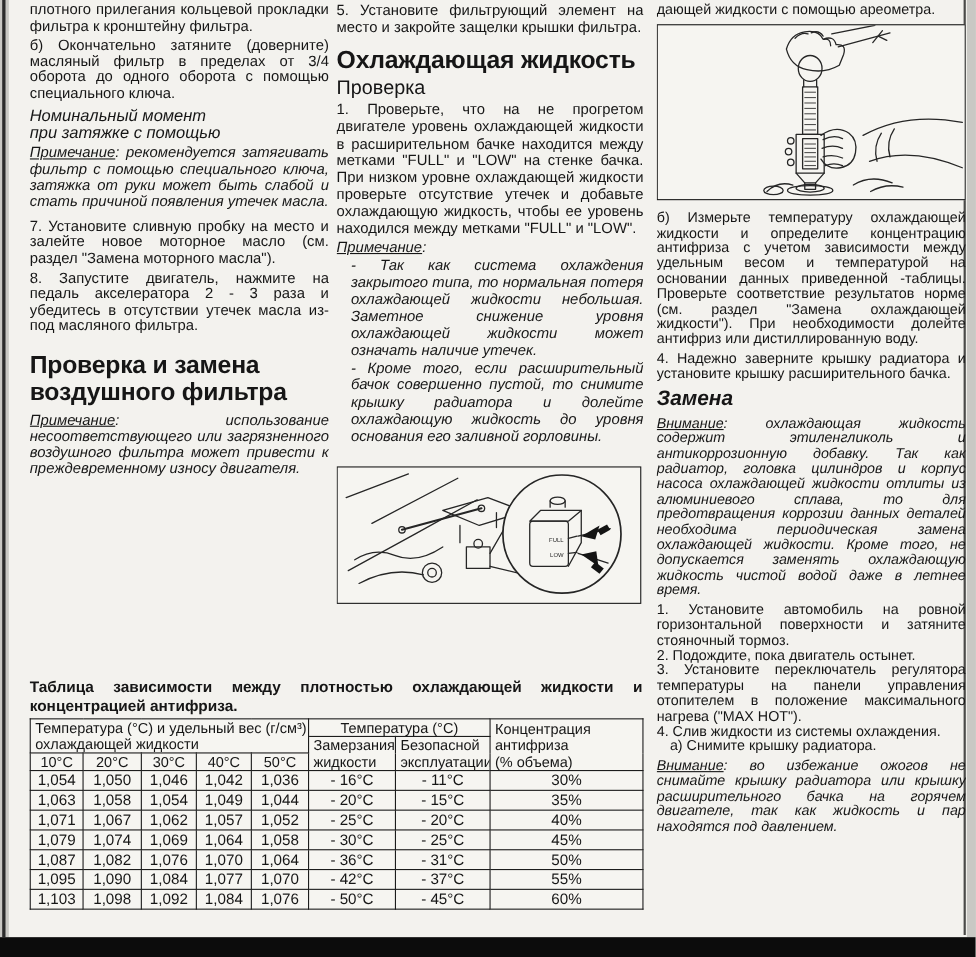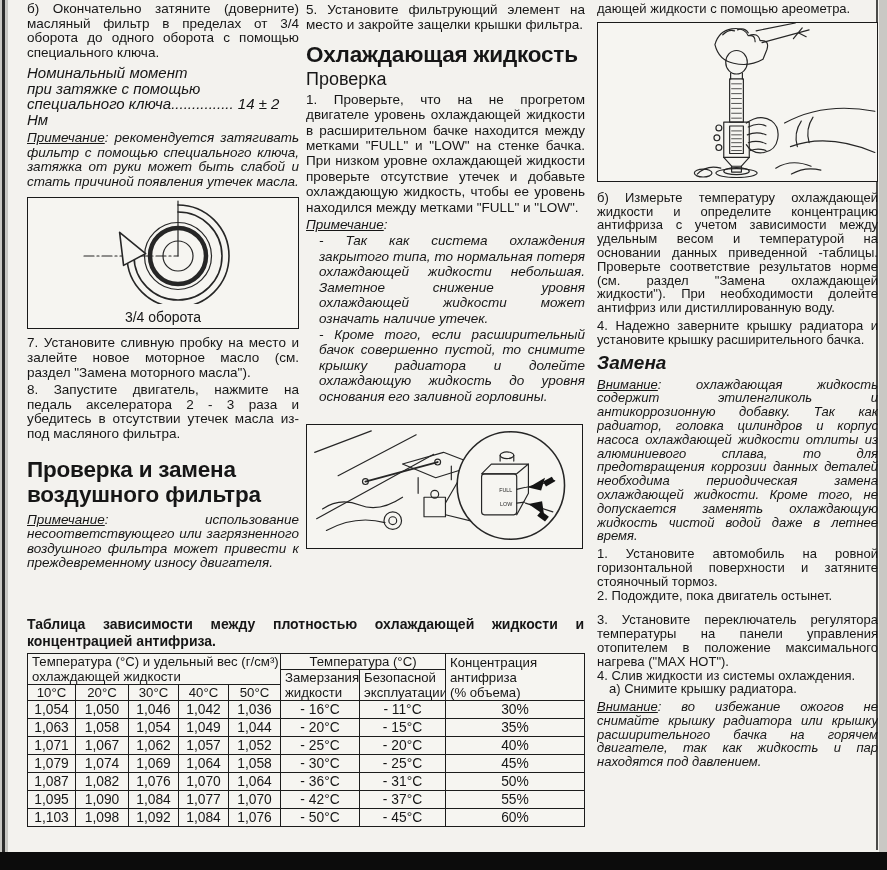--- a/index.html
+++ b/index.html
@@ -45,43 +45,28 @@
 </style>
 </head>
 <body>
 
 <div id="stage">
   <div id="sheet"></div>
   <div id="binding-line"></div>
   <div id="right-edge-line"></div>
 
   <div class="col" id="col-left">
+    <p class="body-p">плотного прилегания кольцевой прокладки фильтра к кронштейну фильтра.</p>
     <p class="body-p" style="margin-bottom:5px">б) Окончательно затяните (доверните) масляный фильтр в пределах от 3/4 оборота до одного оборота с помощью специального ключа.</p>
     <div class="spec">
       <div>Номинальный момент</div>
       <div>при затяжке с помощью</div>
-      <div>специального ключа............... 14 ± 2 Нм</div>
     </div>
     <p class="body-p ital" style="margin-bottom:8px"><span class="note-label">Примечание</span><span>: рекомендуется затягивать фильтр с помощью специального ключа, затяжка от руки может быть слабой и стать причиной появления утечек масла.</span></p>
 
-    <div class="figure" id="fig1">
-      <svg viewBox="0 0 268 106" width="268" height="106">
-        <g class="line-art">
-          <line x1="150" y1="3" x2="150" y2="58"></line>
-          <line x1="56" y1="58" x2="150" y2="58" stroke-dasharray="10 3 2 3"></line>
-          <circle cx="150" cy="58" r="15"></circle>
-          <circle cx="150" cy="58" r="28" stroke-width="4.5"></circle>
-          <circle cx="150" cy="58" r="33.5"></circle>
-          <path d="M150,14 A44,44 0 1 1 106,58" stroke-width="1.6"></path>
-          <path d="M150,7 A51,51 0 1 1 99,58" stroke-width="1.6"></path>
-          <polygon points="101,32 89,63 114,63" transform="rotate(-28 101 52)" fill="#f6f5f1" stroke-width="1.6"></polygon>
-        </g>
-      </svg>
-      <div id="fig1-caption">3/4 оборота</div>
-    </div>
 
     <p class="body-p">7. Установите сливную пробку на место и залейте новое моторное масло (см. раздел "Замена моторного масла").</p>
     <p class="body-p" style="margin-bottom:15px">8. Запустите двигатель, нажмите на педаль акселератора 2 - 3 раза и убедитесь в отсутствии утечек масла из-под масляного фильтра.</p>
     <div class="h1">Проверка и замена воздушного фильтра</div>
     <p class="body-p ital"><span class="note-label">Примечание</span><span>: использование несоответствующего или загрязненного воздушного фильтра может привести к преждевременному износу двигателя.</span></p>
   </div>
 
   <div class="col" id="col-mid">
     <p class="body-p" style="margin-bottom:9px">5. Установите фильтрующий элемент на место и закройте защелки крышки фильтра.</p>
     <div class="h1" style="margin-bottom:2px">Охлаждающая жидкость</div>
@@ -166,21 +151,21 @@
           <path d="M152,106 q10,-5 18,-1 M151,114 q10,-4 19,0 M152,122 q9,-3 18,1 M154,130 q8,-3 16,0"></path>
         </g>
       </svg>
     </div>
 
     <p class="body-p" style="margin-bottom:4px">б) Измерьте температуру охлаждающей жидкости и определите концентрацию антифриза с учетом зависимости между удельным весом и температурой на основании данных приведенной -таблицы. Проверьте соответствие результатов норме (см. раздел "Замена охлаждающей жидкости"). При необходимости долейте антифриз или дистиллированную воду.</p>
     <p class="body-p" style="margin-bottom:5px">4. Надежно заверните крышку радиатора и установите крышку расширительного бачка.</p>
     <div class="h2-right">Замена</div>
     <p class="body-p ital" style="margin-bottom:4px"><span class="note-label">Внимание</span><span>: охлаждающая жидкость содержит этиленгликоль и антикоррозионную добавку. Так как радиатор, головка цилиндров и корпус насоса охлаждающей жидкости отлиты из алюминиевого сплава, то для предотвращения коррозии данных деталей необходима периодическая замена охлаждающей жидкости. Кроме того, не допускается заменять охлаждающую жидкость чистой водой даже в летнее время.</span></p>
     <p class="body-p" style="margin-bottom:0">1. Установите автомобиль на ровной горизонтальной поверхности и затяните стояночный тормоз.</p>
-    <p class="body-p" style="margin-bottom:11px">2. Подождите, пока двигатель остынет.</p>
+    <p class="body-p" style="margin-bottom:0">2. Подождите, пока двигатель остынет.</p>
     <p class="body-p" style="margin-bottom:0">3. Установите переключатель регулятора температуры на панели управления отопителем в положение максимального нагрева ("MAX HOT").</p>
     <p class="body-p" style="margin-bottom:0">4. Слив жидкости из системы охлаждения.</p>
     <p class="body-p" style="margin-bottom:4px;padding-left:12px">а) Снимите крышку радиатора.</p>
     <p class="body-p ital"><span class="note-label">Внимание</span><span>: во избежание ожогов не снимайте крышку радиатора или крышку расширительного бачка на горячем двигателе, так как жидкость и пар находятся под давлением.</span></p>
   </div>
 
   <div id="table-block">
     <div id="table-title">Таблица зависимости между плотностью охлаждающей жидкости и концентрацией антифриза.</div>
     <table>
       <colgroup>

